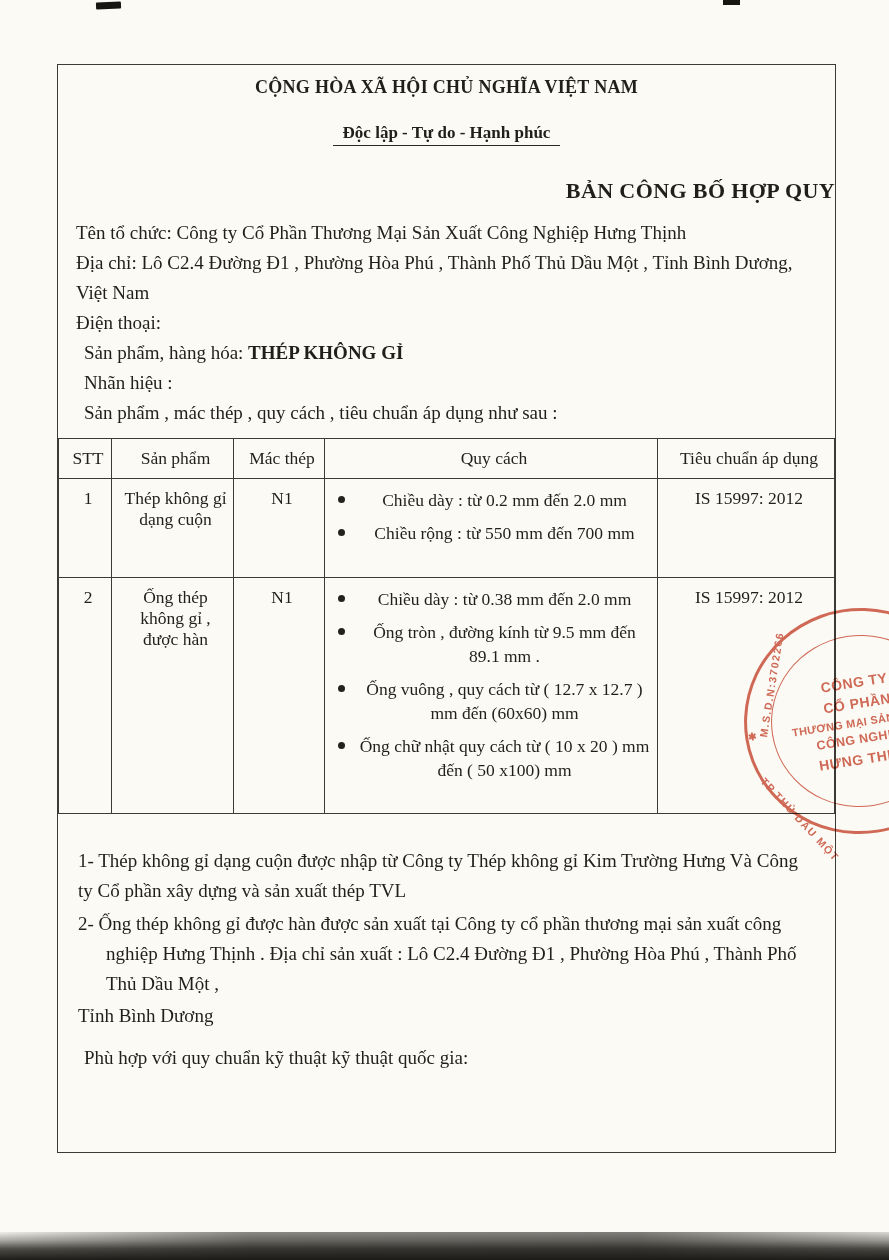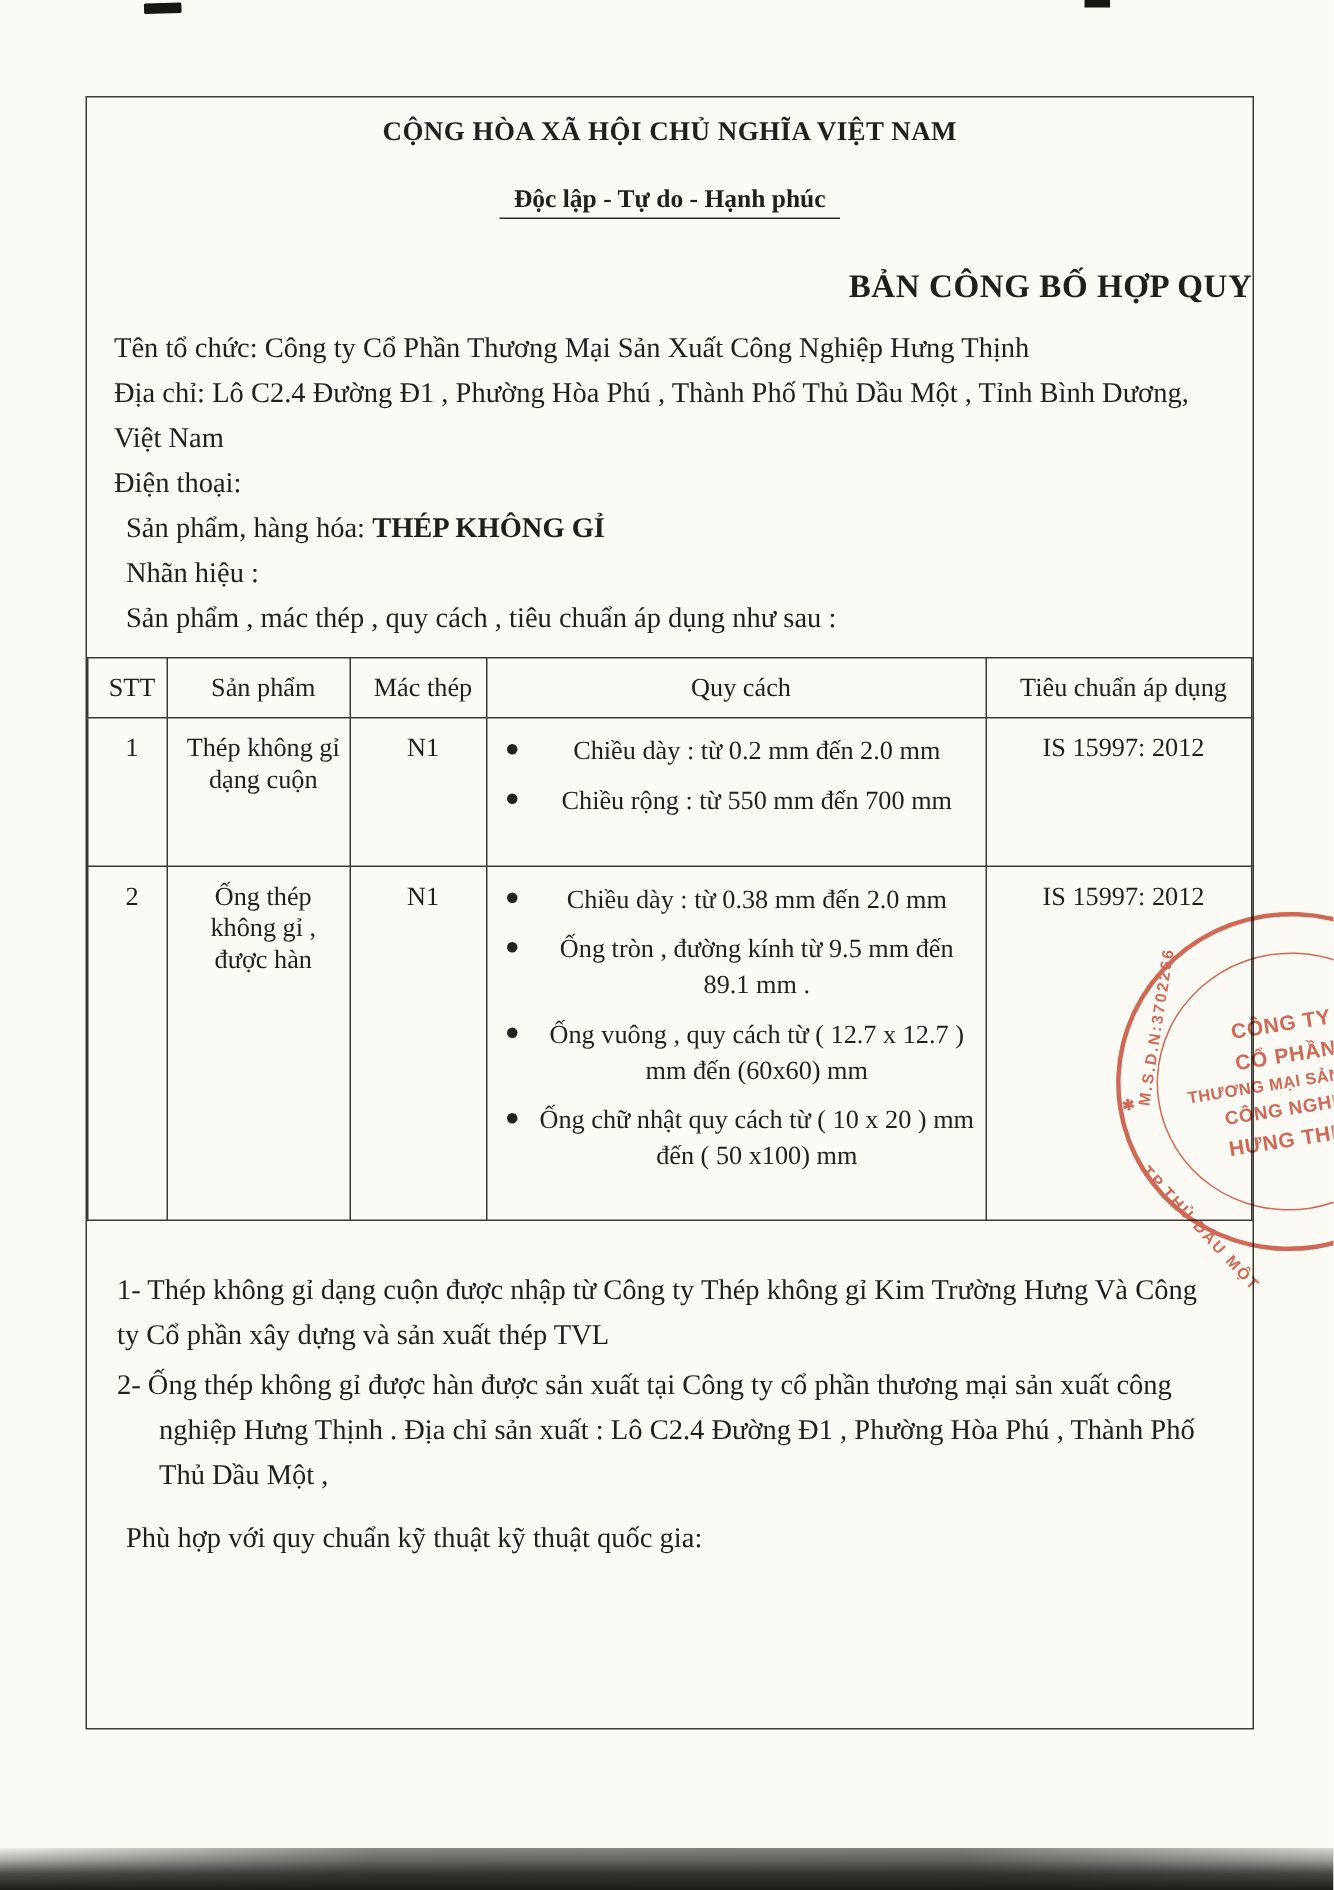--- a/index.html
+++ b/index.html
@@ -192,20 +192,21 @@
           </td>
           <td class="cell-standard">IS 15997: 2012</td>
         </tr>
       </tbody>
     </table>
   </div>
 
   <div class="notes">
     <div class="note1">1-  Thép không gỉ dạng cuộn được nhập từ Công ty Thép không gỉ Kim Trường Hưng Và Công ty Cổ phần xây dựng và sản xuất thép TVL</div>
     <div class="note2">2-  Ống thép không gỉ được hàn được sản xuất tại Công ty cổ phần thương mại sản xuất công nghiệp Hưng Thịnh . Địa chỉ sản xuất : Lô C2.4 Đường Đ1 , Phường Hòa Phú , Thành Phố Thủ Dầu Một ,</div>
+    <div class="province-line">Tỉnh Bình Dương</div>
     <div class="conformity-line">Phù hợp với quy chuẩn kỹ thuật kỹ thuật quốc gia:</div>
   </div>
 
 </div>
 
 <div class="stamp">
   <div class="stamp-ring"></div>
   <div class="stamp-ring-inner"></div>
   <span class="stamp-arc-top">M.S.D.N:3702266</span>
   <span class="stamp-arc-bottom">TP.THỦ DẦU MỘT</span>

